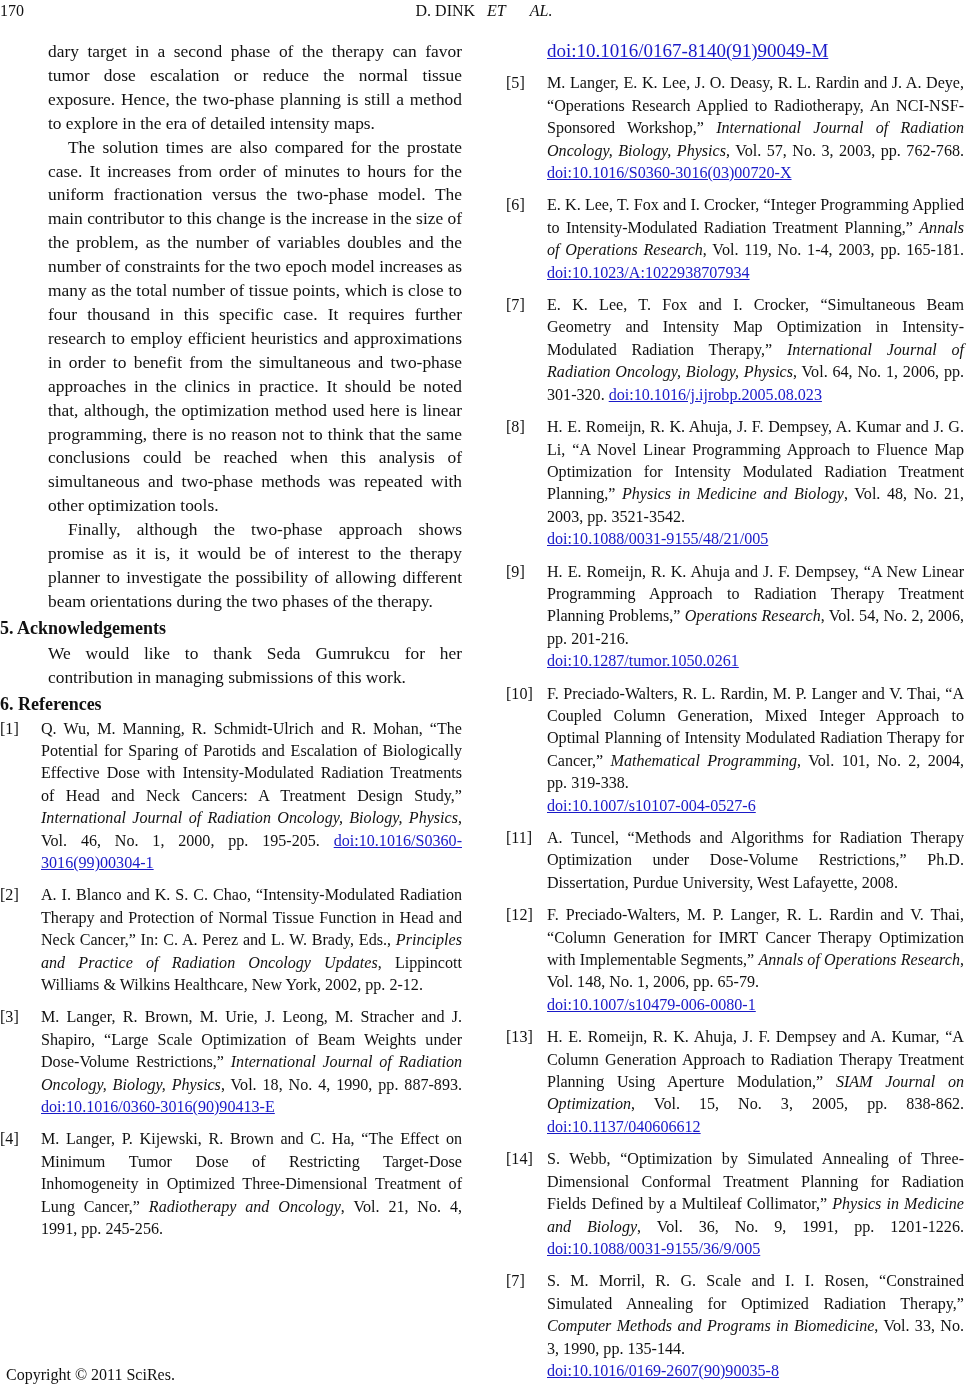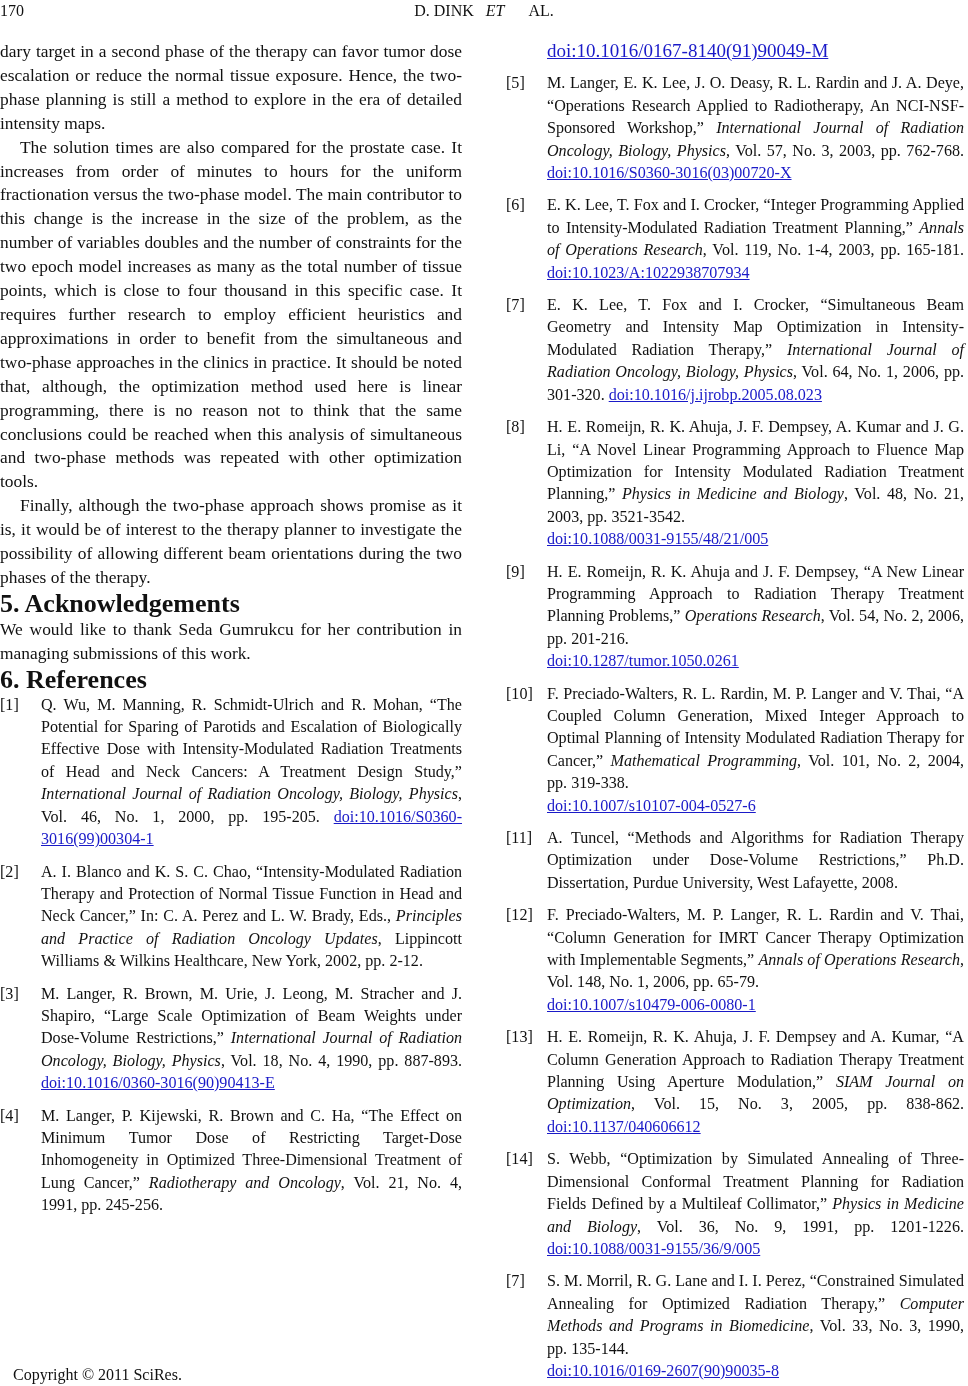--- a/index.html
+++ b/index.html
@@ -7,48 +7,48 @@
     width: 968px; height: 1386px; position: relative; overflow: hidden;
     font-family: "Liberation Serif", "DejaVu Serif", serif;
     color: #111; font-size: 17.4px;
   }
   .running-head {
     position: absolute; top: 0; left: 0; width: 837px; height: 26px;
   }
   .page-num { position: absolute; left: 0; top: 2px; font-size: 16px; }
   .head-title { position: absolute; left: 0; width: 968px; top: 2px; text-align: center; font-size: 16px; }
   .head-title .it { font-style: italic; margin-left: 12px; }
-  .head-title .it2 { margin-left: 24px; text-align: center; }
+  .head-title .it2 { font-style: italic; margin-left: 24px; text-align: center; }
 
   .col { position: absolute; top: 40px; }
   .col-left { left: 0; width: 462px; }
   .col-right { left: 506px; width: 458px; }
 
   p.body {
-    margin: 0; text-align: justify; line-height: 23.9px;
+    margin: 0; text-align: justify; line-height: 23.9px; padding-left: 48px;
   }
   p.body.indent { text-indent: 20px; }
   h2.section {
     font-family: "Liberation Serif", serif; font-weight: bold;
-    font-size: 26px; margin: 0; line-height: 28px;
+    font-size: 18px; margin: 0; line-height: 28px;
   }
   .sec-ack { margin-top: 21px; margin-bottom: 20px; }
   .sec-ref { margin-top: 22px; margin-bottom: 24px; }
 
   .ref {
     position: relative; padding-left: 41px; text-align: justify;
     line-height: 22.4px; font-size: 16.1px; margin-bottom: 10px;
   }
   .ref .num { position: absolute; left: 0; top: 0; }
   .ref i { font-style: italic; }
   a.doi { color: #1a1ac8; text-decoration: underline; }
   .doi-block { display: block; }
   .cont-doi { line-height: 22.4px; font-size: 19px; padding-left: 41px; margin-bottom: 10px; }
 
-  .footer { position: absolute; top: 1366px; left: 13px; width: 900px; height: 20px; font-size: 16px; }
+  .footer { position: absolute; top: 1366px; left: 6px; width: 900px; height: 20px; font-size: 16px; }
   .footer .copy { position: absolute; left: 0; top: 0; }
   .footer .journal { position: absolute; right: 4px; top: 0; font-weight: normal; font-style: italic; margin-top: 20px; }
 </style>
 </head>
 <body>
 
 <div class="running-head">
   <span class="page-num">170</span>
   <div class="head-title">
     <span>D. DINK</span><span class="it">ET</span><span class="it2">AL.</span>
@@ -81,20 +81,20 @@
       <div class="ref"><span class="num">[5]</span><span>M. Langer, E. K. Lee, J. O. Deasy, R. L. Rardin and J. A. Deye, “Operations Research Applied to Radiotherapy, An NCI-NSF-Sponsored Workshop,” </span><i>International Journal of Radiation Oncology, Biology, Physics</i><span>, Vol. 57, No. 3, 2003, pp. 762-768. </span><a class="doi">doi:10.1016/S0360-3016(03)00720-X</a></div>
       <div class="ref"><span class="num">[6]</span><span>E. K. Lee, T. Fox and I. Crocker, “Integer Programming Applied to Intensity-Modulated Radiation Treatment Planning,” </span><i>Annals of Operations Research</i><span>, Vol. 119, No. 1-4, 2003, pp. 165-181. </span><a class="doi">doi:10.1023/A:1022938707934</a></div>
       <div class="ref"><span class="num">[7]</span><span>E. K. Lee, T. Fox and I. Crocker, “Simultaneous Beam Geometry and Intensity Map Optimization in Intensity-Modulated Radiation Therapy,” </span><i>International Journal of Radiation Oncology, Biology, Physics</i><span>, Vol. 64, No. 1, 2006, pp. 301-320. </span><a class="doi">doi:10.1016/j.ijrobp.2005.08.023</a></div>
       <div class="ref"><span class="num">[8]</span><span>H. E. Romeijn, R. K. Ahuja, J. F. Dempsey, A. Kumar and J. G. Li, “A Novel Linear Programming Approach to Fluence Map Optimization for Intensity Modulated Radiation Treatment Planning,” </span><i>Physics in Medicine and Biology</i><span>, Vol. 48, No. 21, 2003, pp. 3521-3542. </span><a class="doi doi-block">doi:10.1088/0031-9155/48/21/005</a></div>
       <div class="ref"><span class="num">[9]</span><span>H. E. Romeijn, R. K. Ahuja and J. F. Dempsey, “A New Linear Programming Approach to Radiation Therapy Treatment Planning Problems,” </span><i>Operations Research</i><span>, Vol. 54, No. 2, 2006, pp. 201-216. </span><a class="doi doi-block">doi:10.1287/tumor.1050.0261</a></div>
       <div class="ref"><span class="num">[10]</span><span>F. Preciado-Walters, R. L. Rardin, M. P. Langer and V. Thai, “A Coupled Column Generation, Mixed Integer Approach to Optimal Planning of Intensity Modulated Radiation Therapy for Cancer,” </span><i>Mathematical Programming</i><span>, Vol. 101, No. 2, 2004, pp. 319-338. </span><a class="doi doi-block">doi:10.1007/s10107-004-0527-6</a></div>
       <div class="ref"><span class="num">[11]</span><span>A. Tuncel, “Methods and Algorithms for Radiation Therapy Optimization under Dose-Volume Restrictions,” Ph.D. Dissertation, Purdue University, West Lafayette, 2008.</span></div>
       <div class="ref"><span class="num">[12]</span><span>F. Preciado-Walters, M. P. Langer, R. L. Rardin and V. Thai, “Column Generation for IMRT Cancer Therapy Optimization with Implementable Segments,” </span><i>Annals of Operations Research</i><span>, Vol. 148, No. 1, 2006, pp. 65-79. </span><a class="doi doi-block">doi:10.1007/s10479-006-0080-1</a></div>
       <div class="ref"><span class="num">[13]</span><span>H. E. Romeijn, R. K. Ahuja, J. F. Dempsey and A. Kumar, “A Column Generation Approach to Radiation Therapy Treatment Planning Using Aperture Modulation,” </span><i>SIAM Journal on Optimization</i><span>, Vol. 15, No. 3, 2005, pp. 838-862. </span><a class="doi">doi:10.1137/040606612</a></div>
       <div class="ref"><span class="num">[14]</span><span>S. Webb, “Optimization by Simulated Annealing of Three-Dimensional Conformal Treatment Planning for Radiation Fields Defined by a Multileaf Collimator,” </span><i>Physics in Medicine and Biology</i><span>, Vol. 36, No. 9, 1991, pp. 1201-1226. </span><a class="doi">doi:10.1088/0031-9155/36/9/005</a></div>
-      <div class="ref"><span class="num">[7]</span><span>S. M. Morril, R. G. Lane and I. I. Perez, “Constrained Simulated Annealing for Optimized Radiation Therapy,” </span><i>Computer Methods and Programs in Biomedicine</i><span>, Vol. 33, No. 3, 1990, pp. 135-144. </span><a class="doi doi-block">doi:10.1016/0169-2607(90)90035-8</a></div>
+      <div class="ref"><span class="num">[7]</span><span>S. M. Morril, R. G. Scale and I. I. Rosen, “Constrained Simulated Annealing for Optimized Radiation Therapy,” </span><i>Computer Methods and Programs in Biomedicine</i><span>, Vol. 33, No. 3, 1990, pp. 135-144. </span><a class="doi doi-block">doi:10.1016/0169-2607(90)90035-8</a></div>
     </div>
 </div>
 
 <div class="footer">
   <span class="copy">Copyright © 2011 SciRes.</span>
   <span class="journal">AJOR</span>
 </div>
 
 </body></html>

